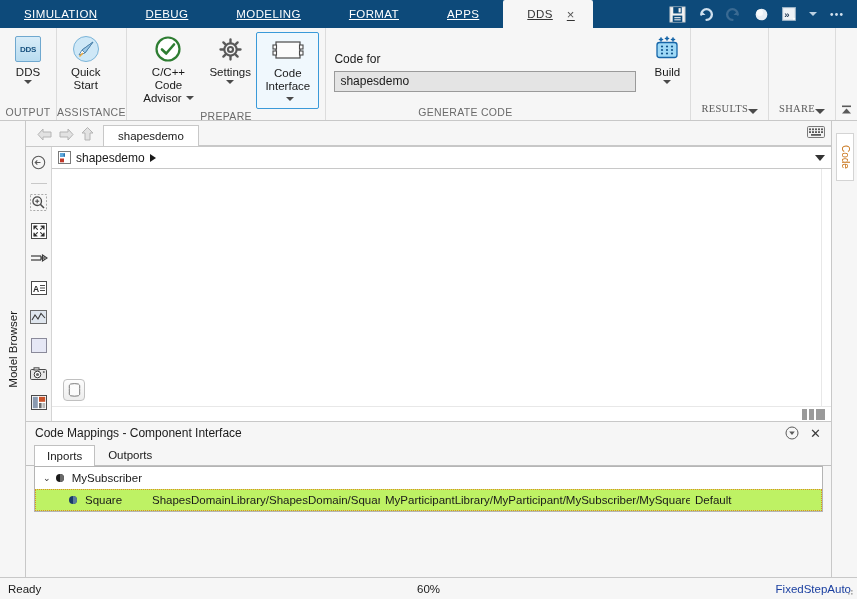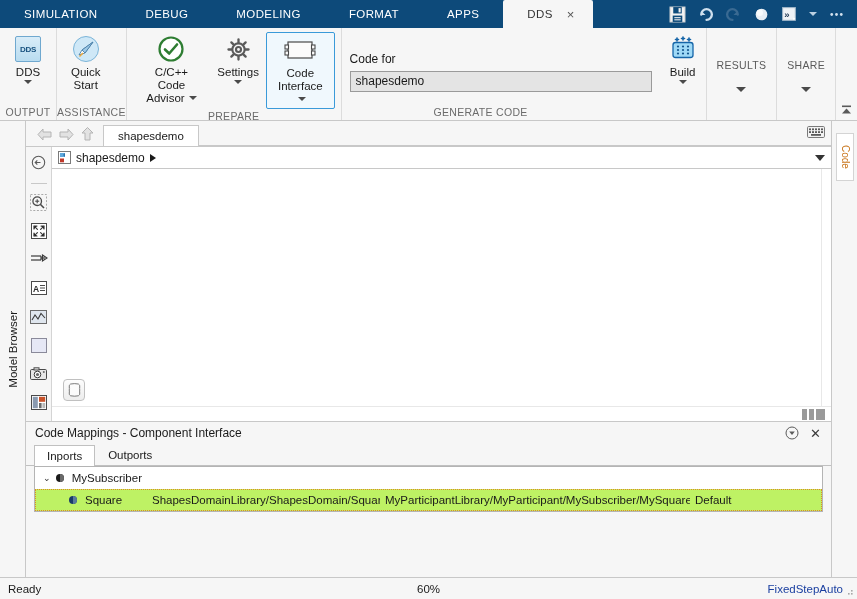--- a/index.html
+++ b/index.html
@@ -17,21 +17,21 @@
   
   .tabbar {
     position: absolute; left: 0; top: 0; width: 857px; height: 28px;
     background: #0d4a7a;
     display: flex; align-items: stretch;
   }
   .tabbar-tabs { display: flex; align-items: stretch; }
   .rtab {
     display: flex; align-items: center; justify-content: flex-end;
     color: #ffffff; font-size: 11.5px; letter-spacing: 0.4px;
-    padding: 0 24px; cursor: default; white-space: nowrap;
+    padding: 0 24px; cursor: default; white-space: nowrap; text-decoration: underline;
   }
   .rtab.active {
     background: #f6f6f6; color: #333333;
     padding: 0 18px 0 24px; position: relative;
     border-top-left-radius: 2px; border-top-right-radius: 2px;
   }
   .rtab .tabclose {
     margin-left: 14px; font-size: 13px; color: #555; line-height: 1;
   }
   .tabbar-spacer { flex: 1 1 auto; }
@@ -81,22 +81,22 @@
   .gencode { display: flex; flex-direction: column; justify-content: center;
              padding: 10px 8px 0 8px; min-width: 316px; }
   .codefor-lbl { font-size: 12px; color: #1a1a1a; margin-bottom: 5px; }
   .codefor-input {
     width: 302px; height: 21px; background: #e4e4e4;
     border: 1px solid #9a9a9a; padding: 0 5px; font-size: 12px;
     color: #1a1a1a; font-family: "Liberation Sans", sans-serif;
     line-height: 19px;
   }
   .stackbtn {
-    display: flex; flex-direction: column; align-items: flex-end; justify-content: flex-start;
-    padding: 8px 10px 0 10px; min-width: 52px;
+    display: flex; align-items: flex-end; justify-content: flex-start;
+    padding: 8px 10px 0 10px; min-width: 52px; font-family: Liberation Serif, serif;
   }
   .stackbtn .lbl { font-size: 10.5px; color: #5a5a5a; letter-spacing: 0.3px; }
   .collapse-arrow {
     align-self: flex-end; margin: auto 4px 3px auto;
     width: 14px; height: 14px; display: flex; align-items: center; justify-content: center;
   }
 
   
   .mbrowser {
     position: absolute; left: 0; top: 121px; width: 26px; height: 456px;
@@ -220,21 +220,21 @@
   }
 
   
   .statusbar {
     position: absolute; left: 0; bottom: 0; width: 857px; height: 22px;
     background: #f6f6f6; border-top: 1px solid #c8c8c8;
     display: flex; align-items: center; font-size: 11.5px; color: #1a1a1a;
   }
   .sb-ready { padding-left: 8px; }
   .sb-zoom { position: absolute; left: 50%; transform: translateX(-50%); }
-  .sb-solver { margin-left: auto; color: #1a3fa0; padding-right: 14px; }
+  .sb-solver { margin-left: auto; color: #1a3fa0; padding-right: 6px; }
   .sb-grip { position: absolute; right: 3px; bottom: 3px; }
 </style>
 </head>
 <body>
 
 <div id="app">
 
   <div class="tabbar">
     <div class="tabbar-tabs">
       <div class="rtab">

